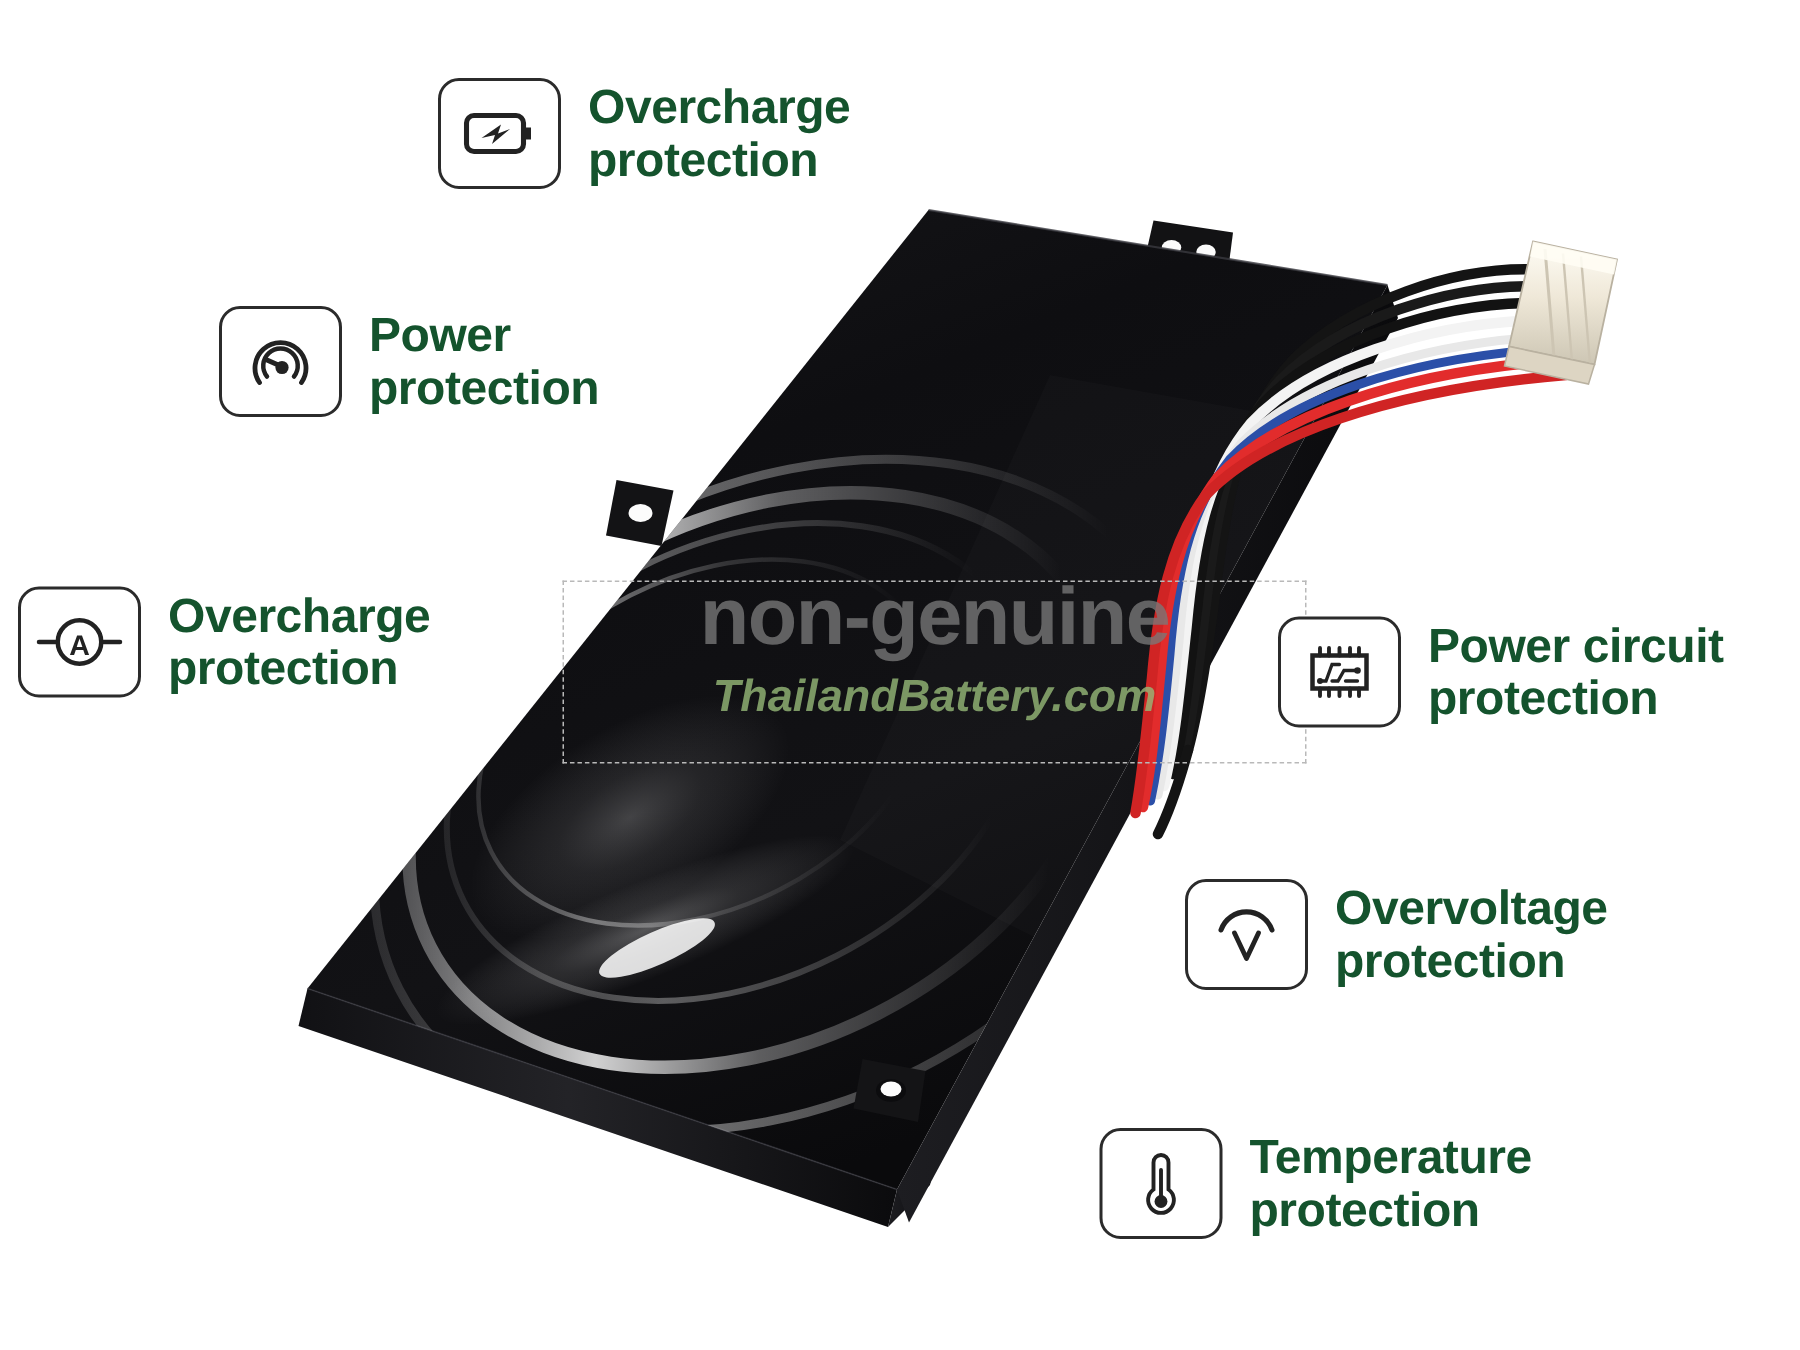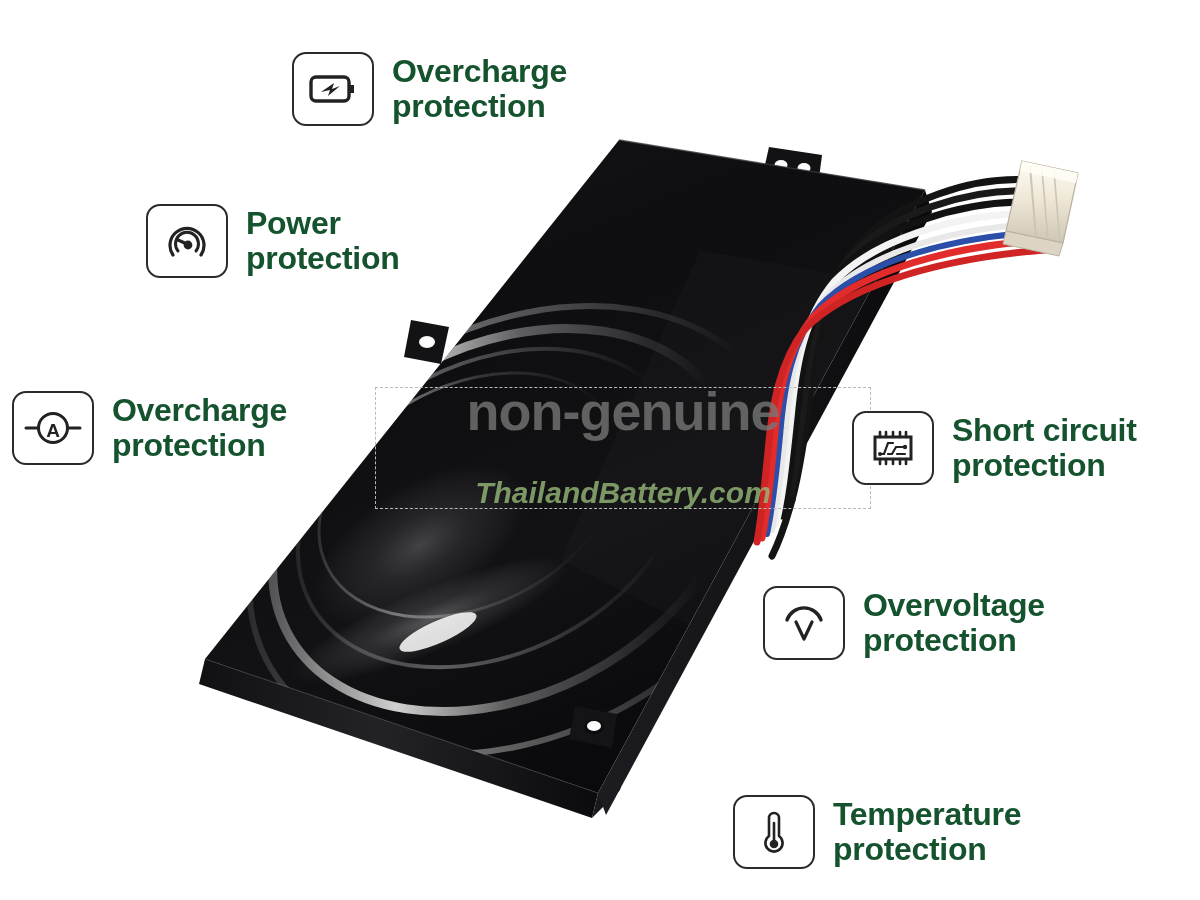--- a/index.html
+++ b/index.html
@@ -57,35 +57,35 @@
     letter-spacing: -0.3px;
     white-space: nowrap;
   }
   .feature-label .l2 { display: block; }
 
   
   #feature-overcharge   { left: 292px; top: 52px; }
   #feature-power        { left: 108px; top: 204px; margin-left: 38px; }
   #feature-overcurrent  { left: 12px;  top: 391px; }
   #feature-shortcircuit { left: 852px; top: 411px; }
-  #feature-overvoltage  { left: 763px; top: 586px; }
-  #feature-temperature  { left: 697px; top: 795px; padding-left: 36px; }
+  #feature-overvoltage  { left: 790px; top: 586px; }
+  #feature-temperature  { left: 697px; top: 752px; padding-left: 36px; }
 
   
   #watermark {
     position: absolute;
     left: 375px;
     top: 387px;
     width: 496px;
     height: 122px;
     box-sizing: border-box;
     border: 1px dashed #b9b9b9;
     display: flex;
     flex-direction: column;
-    justify-content: space-between;
+    justify-content: flex-start;
     align-items: center;
     pointer-events: none;
   }
   #watermark-primary {
     font-family: "Liberation Sans", sans-serif;
     font-weight: bold;
     font-size: 54px;
     line-height: 1;
     color: rgba(120,120,120,0.78);
     letter-spacing: -1px;
@@ -312,21 +312,21 @@
             <path d="M 13,26 L 17,26 L 21,15 L 26,15"></path>
             <path d="M 21,26 L 25,26 L 29,19 L 37,19"></path>
             <path d="M 30,26 L 38,26"></path>
           </g>
           <circle cx="38" cy="19" r="2.2" fill="#222"></circle>
           <circle cx="13" cy="26" r="2" fill="#222"></circle>
         </svg>
       </span>
     </div>
     <div class="feature-label">
-      <span>Short circuit</span>
+      <span>Power circuit</span>
       <span class="l2">protection</span>
     </div>
   </div>
 
   <div class="feature" id="feature-overvoltage">
     <div class="feature-icon-box">
       <span>
         <svg width="46" height="42" viewBox="0 0 46 42">
           <path d="M 6,18 A 18,18 0 0 1 40,18" fill="none" stroke="#222" stroke-width="3.4" stroke-linecap="round"></path>
           <path d="M 15,20 L 23,37 L 31,20" fill="none" stroke="#222" stroke-width="3.2" stroke-linecap="round" stroke-linejoin="round"></path>

